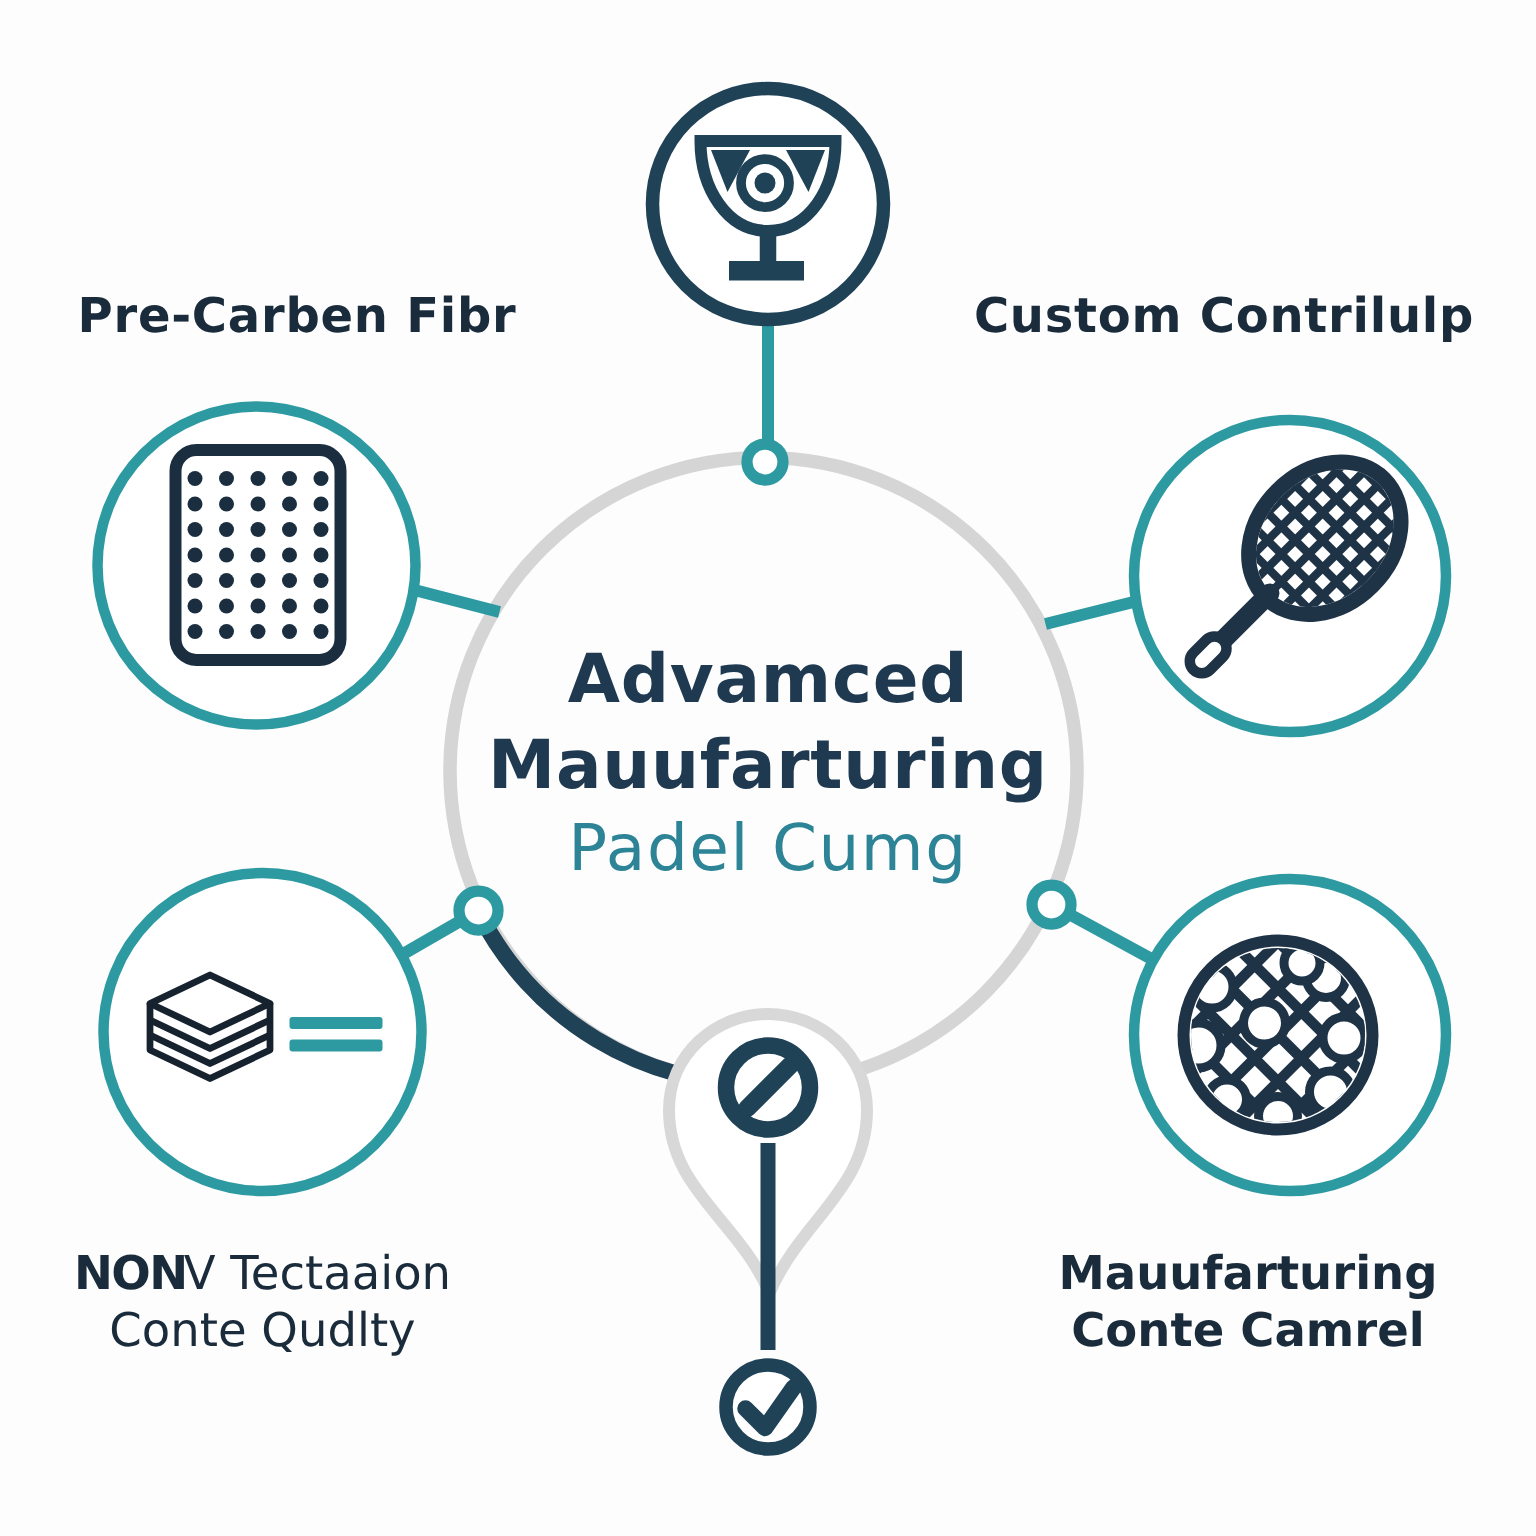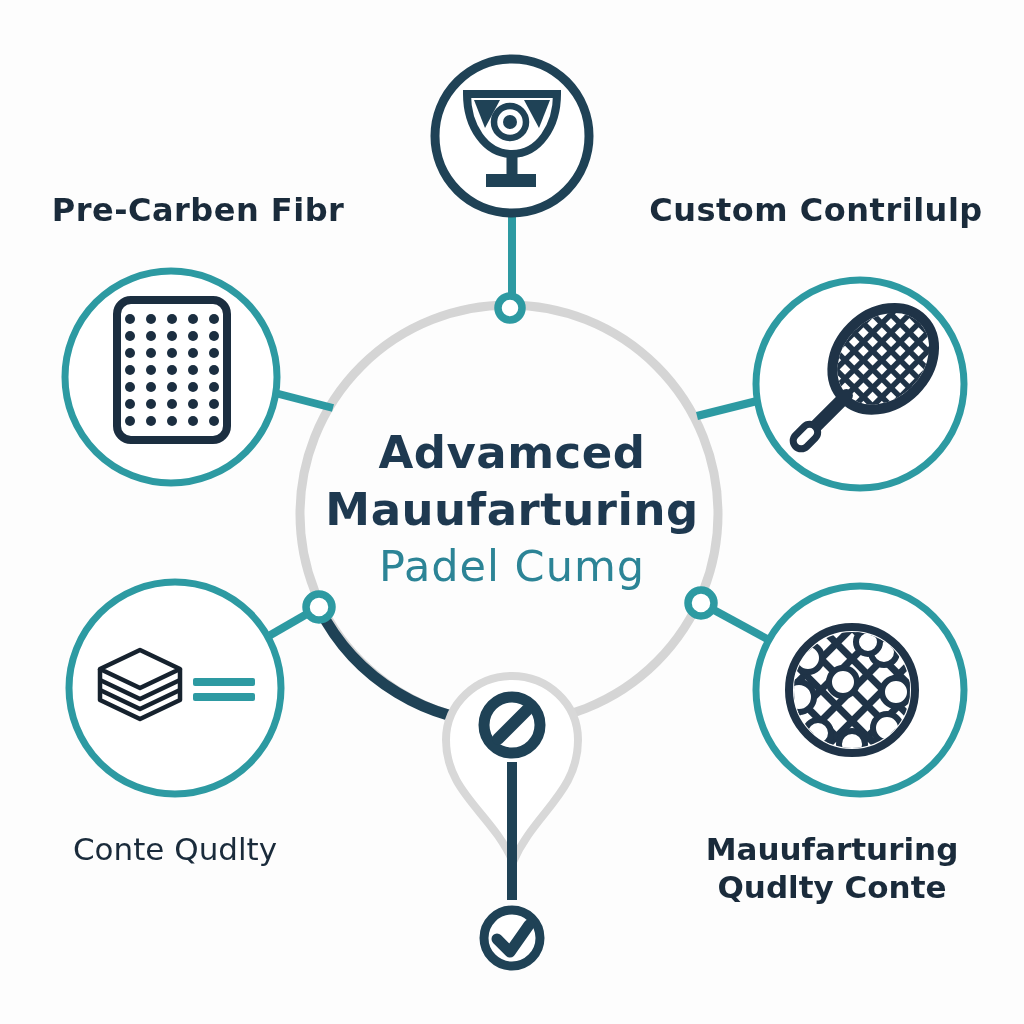--- a/index.html
+++ b/index.html
@@ -199,21 +199,22 @@
 
   <div class="label label-tr">Custom Contrilulp</div>
 
   <div class="label center-title">
     <div class="t1">Advamced</div>
     <div class="t2">Mauufarturing</div>
     <div class="t3">Padel Cumg</div>
   </div>
 
   <div class="label label-bl">
+    <div><span class="bold-prefix">NON</span><span>V Tectaaion</span></div>
     <div>Conte Qudlty</div>
   </div>
 
   <div class="label label-br">
     <div>Mauufarturing</div>
-    <div>Qudlty Conte</div>
+    <div>Conte Camrel</div>
   </div>
 
 </div>
 
 </body></html>

